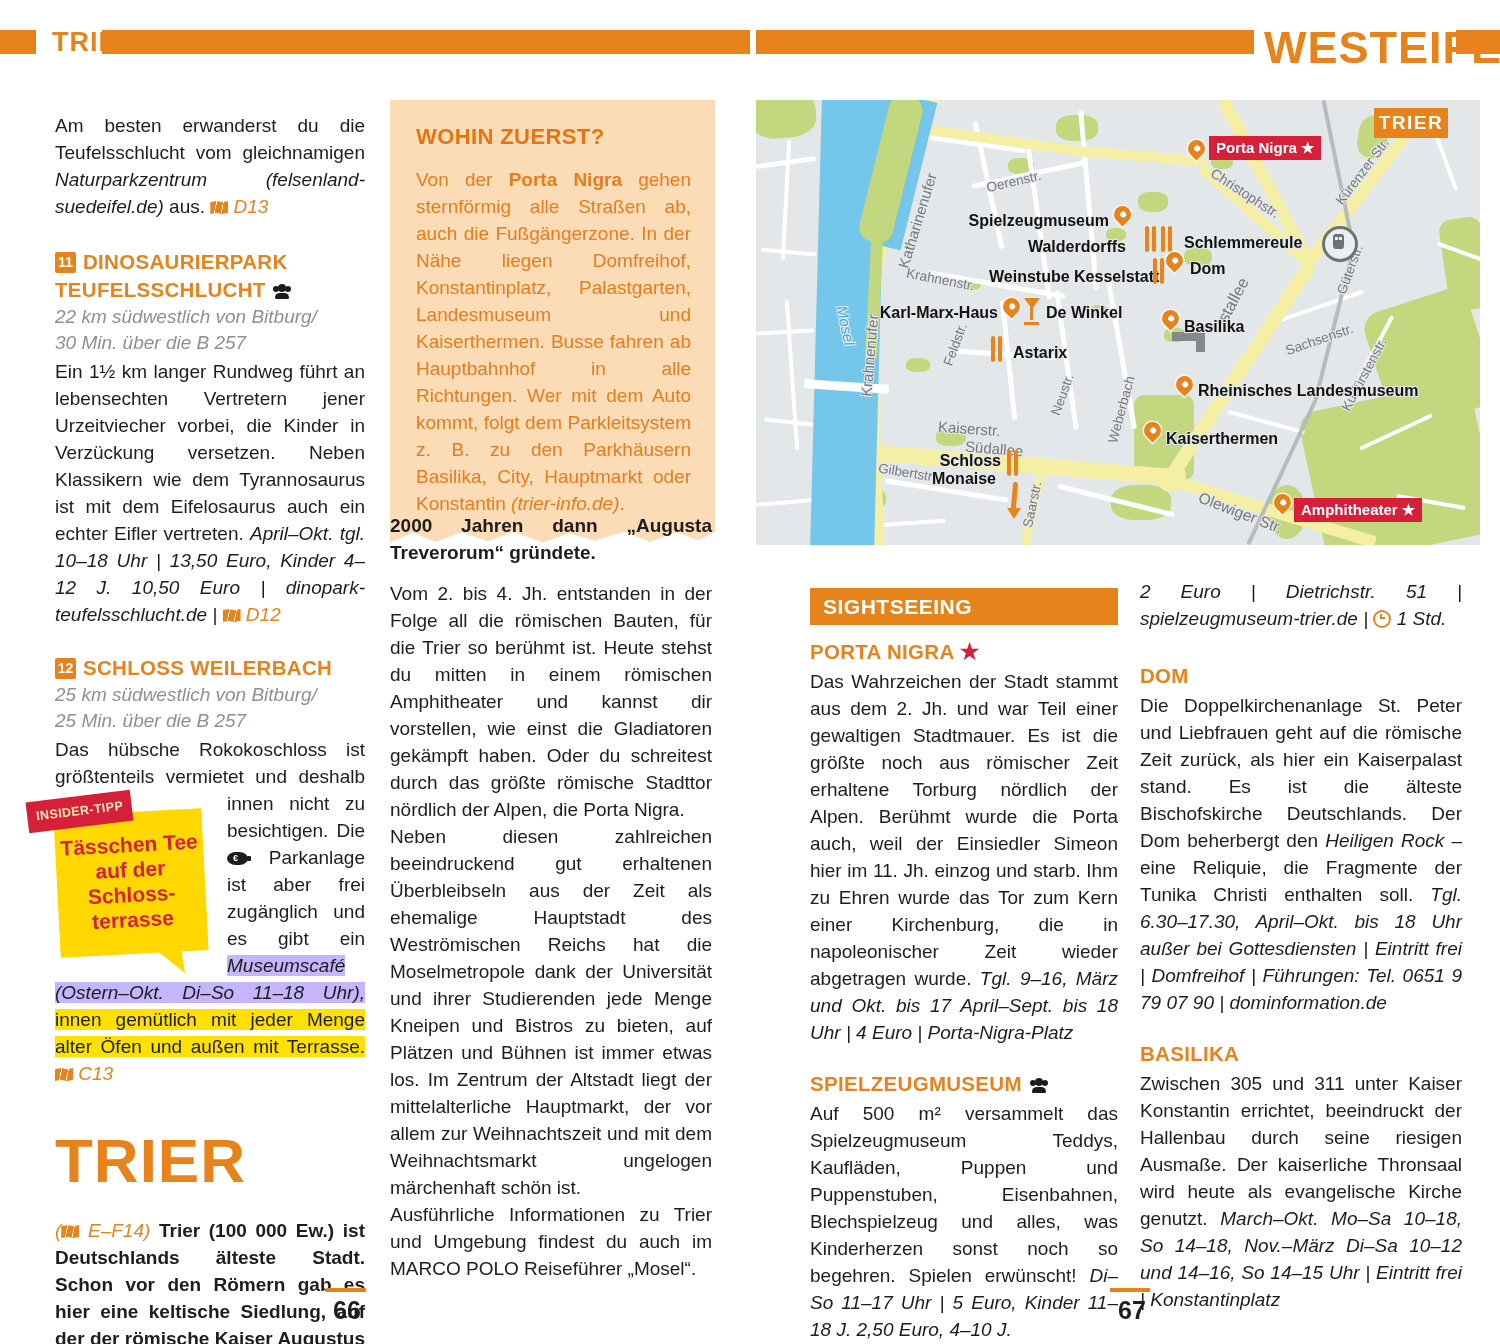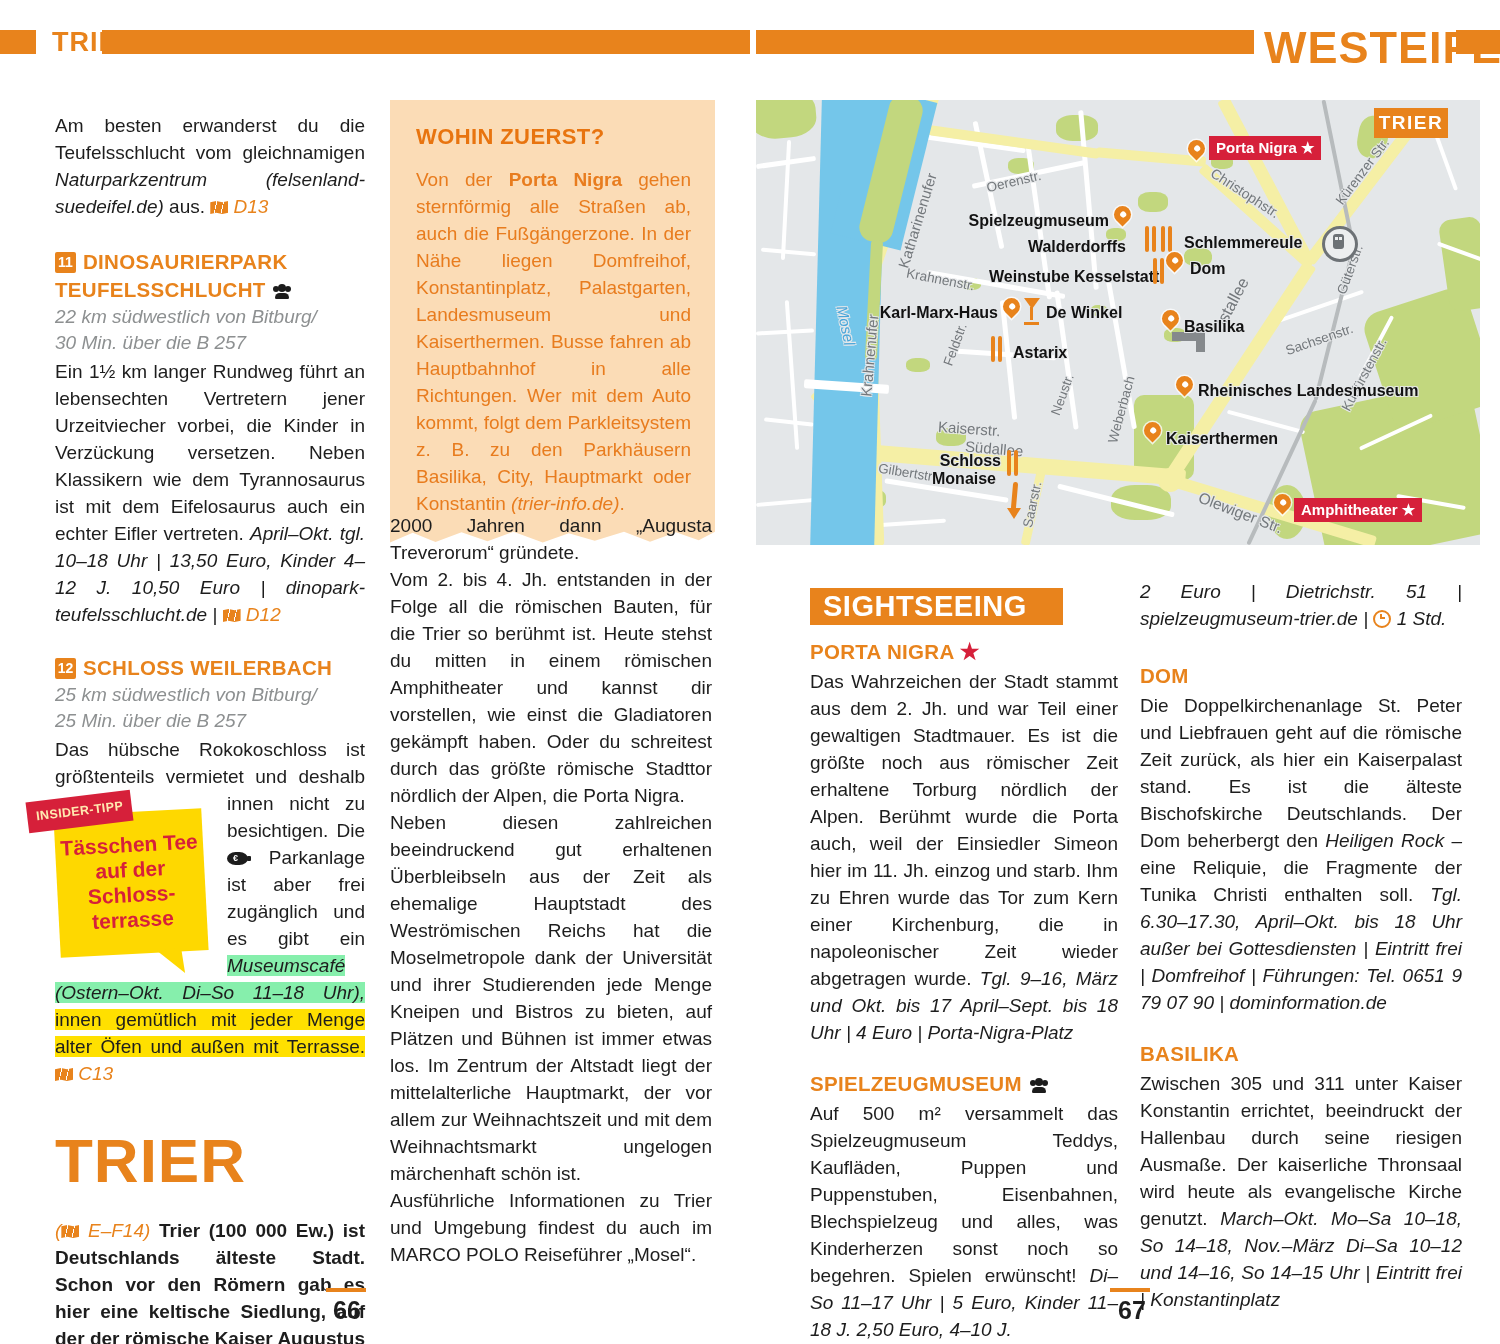--- a/index.html
+++ b/index.html
@@ -7,21 +7,21 @@
   
   .hbar{position:absolute;background:#e8831c;top:30px;height:24px}
   .htitle{position:absolute;color:#e8831c;font-weight:800;letter-spacing:1px;white-space:nowrap}
   
   .col{position:absolute;font-size:19px;line-height:27px}
   .j{text-align:justify}
   .body{margin:0 0 12px 0}
   .run.b{font-weight:700}
   .run.i{font-style:italic}
   .run.oi{font-style:italic;color:#e8831c}
-  .run.hi{font-style:italic;background:#86efac}
+  .run.hi{font-style:italic;background:#c4b5fd}
   .run.hn{background:#ffe000}
   .sub{font-style:italic;color:#8d9091;line-height:26px}
   .etitle{color:#e8831c;font-weight:700;font-size:20.5px;line-height:28px;letter-spacing:.3px}
   .numbadge{display:inline-block;width:21px;height:21px;background:#e8831c;color:#fff;font-size:14px;
     font-weight:700;text-align:center;line-height:21px;border-radius:2px;margin-right:7px;vertical-align:2px;font-style:normal}
   .bigtrier{color:#e8831c;font-weight:800;font-size:62px;letter-spacing:1px;line-height:64px;margin:42px 0 24px 0}
   .star{color:#d6203a;font-style:normal}
   
   .icon{display:inline-block;position:relative}
   .map-icon{width:18px;height:13px;vertical-align:-1px;
@@ -45,22 +45,22 @@
   .ribbon{position:absolute;left:-28px;top:0;background:#d6203a;color:#ffe9b0;font-size:12.5px;font-weight:700;
     padding:2px 9px;transform:rotate(-7deg);letter-spacing:.4px;z-index:2;white-space:nowrap}
   .bubble-text{position:absolute;left:4px;top:36px;width:144px;color:#d6203a;font-weight:700;font-size:21px;
     line-height:25px;text-align:center;transform:rotate(-3deg)}
   
   .wohin{position:absolute;left:390px;top:100px;width:325px;background:#fbdcb6;padding:24px 24px 30px 26px;box-sizing:border-box;
     clip-path:polygon(0 0,100% 0,100% 96.6%,95% 98.5%,88% 96.7%,80% 98.8%,72% 96.6%,63% 98.6%,55% 96.9%,47% 99%,38% 96.6%,30% 98.7%,22% 96.7%,14% 98.9%,7% 96.8%,0 99%)}
   .wohin h3{margin:0 0 16px 0;color:#e8740f;font-size:22px;letter-spacing:.4px}
   .wohin .wbody{color:#e87c1e;font-size:19px;line-height:27px;text-align:justify}
   
-  .secbar{position:absolute;left:810px;top:588px;width:253px;height:37px;background:#e8831c;color:#fff;
-    font-weight:700;font-size:29px;line-height:37px;box-sizing:border-box;padding-left:13px;letter-spacing:.5px}
+  .secbar{position:absolute;left:810px;top:588px;width:308px;height:37px;background:#e8831c;color:#fff;
+    font-weight:700;font-size:21px;line-height:37px;box-sizing:border-box;padding-left:13px;letter-spacing:.5px}
   
   .map{position:absolute;left:756px;top:100px;width:724px;height:445px;background:#e4e7e9;overflow:hidden}
   .st{position:absolute;background:#fff;border-radius:2px}
   .yr{position:absolute;background:#f5efa5;border-radius:3px}
   .grn{position:absolute;background:#c2d77e;border-radius:40%}
   .rail{position:absolute;background:#b7bbbd;border-radius:2px}
   .slabel{position:absolute;color:#73787c;font-size:13.5px;font-weight:500;white-space:nowrap;
     text-shadow:-1px -1px 0 #e6e8ea,1px -1px 0 #e6e8ea,-1px 1px 0 #e6e8ea,1px 1px 0 #e6e8ea}
   .plabel{position:absolute;color:#121212;font-weight:700;font-size:16px;white-space:nowrap;
     text-shadow:-1px -1px 0 rgba(230,232,234,.9),1px -1px 0 rgba(230,232,234,.9),-1px 1px 0 rgba(230,232,234,.9),1px 1px 0 rgba(230,232,234,.9)}
@@ -129,21 +129,21 @@
 
   <h1 class="bigtrier">TRIER</h1>
   <p class="body j"><span class="run oi">(</span><span class="icon map-icon"></span><span class="run oi"> E–F14) </span><span class="run b">Trier (100 000 Ew.) ist Deutschlands älteste Stadt. Schon vor den Römern gab es hier eine keltische Siedlung, auf der der römische Kaiser Augustus vor über</span></p>
 </div>
 
 <div class="wohin">
   <h3>WOHIN ZUERST?</h3>
   <div class="wbody"><span class="run">Von der </span><span class="run b">Porta Nigra</span><span class="run"> gehen sternförmig alle Straßen ab, auch die Fußgängerzone. In der Nähe liegen Domfreihof, Konstantinplatz, Palastgarten, Landesmuseum und Kaiserthermen. Busse fahren ab Hauptbahnhof in alle Richtungen. Wer mit dem Auto kommt, folgt dem Parkleitsystem z. B. zu den Parkhäusern Basilika, City, Hauptmarkt oder Konstantin </span><span class="run i">(trier-info.de)</span><span class="run">.</span></div>
 </div>
 <div class="col" style="left:390px;top:512px;width:322px">
-  <p class="body j" style="font-weight:400;margin-bottom:0">2000 Jahren dann „Augusta Treverorum“ gründete.</p>
+  <p class="body j" style="font-weight:700;margin-bottom:14px">2000 Jahren dann „Augusta Treverorum“ gründete.</p>
   <p class="body j" style="margin:0">Vom 2. bis 4. Jh. entstanden in der Folge all die römischen Bauten, für die Trier so berühmt ist. Heute stehst du mitten in einem römischen Amphitheater und kannst dir vorstellen, wie einst die Gladiatoren gekämpft haben. Oder du schreitest durch das größte römische Stadttor nördlich der Alpen, die Porta Nigra.</p>
   <p class="body j" style="margin:0">Neben diesen zahlreichen beeindruckend gut erhaltenen Überbleibseln aus der Zeit als ehemalige Hauptstadt des Weströmischen Reichs hat die Moselmetropole dank der Universität und ihrer Studierenden jede Menge Kneipen und Bistros zu bieten, auf Plätzen und Bühnen ist immer etwas los. Im Zentrum der Altstadt liegt der mittelalterliche Hauptmarkt, der vor allem zur Weihnachtszeit und mit dem Weihnachtsmarkt ungelogen märchenhaft schön ist.</p>
   <p class="body j" style="margin:0">Ausführliche Informationen zu Trier und Umgebung findest du auch im MARCO POLO Reiseführer „Mosel“.</p>
 </div>
 
 <div class="map">
 
   <div class="grn" style="left:-6px;top:-8px;width:66px;height:46px;transform:rotate(-5deg)"></div>
   <div class="grn" style="left:300px;top:15px;width:42px;height:26px"></div>
   <div class="grn" style="left:252px;top:58px;width:26px;height:16px"></div>

